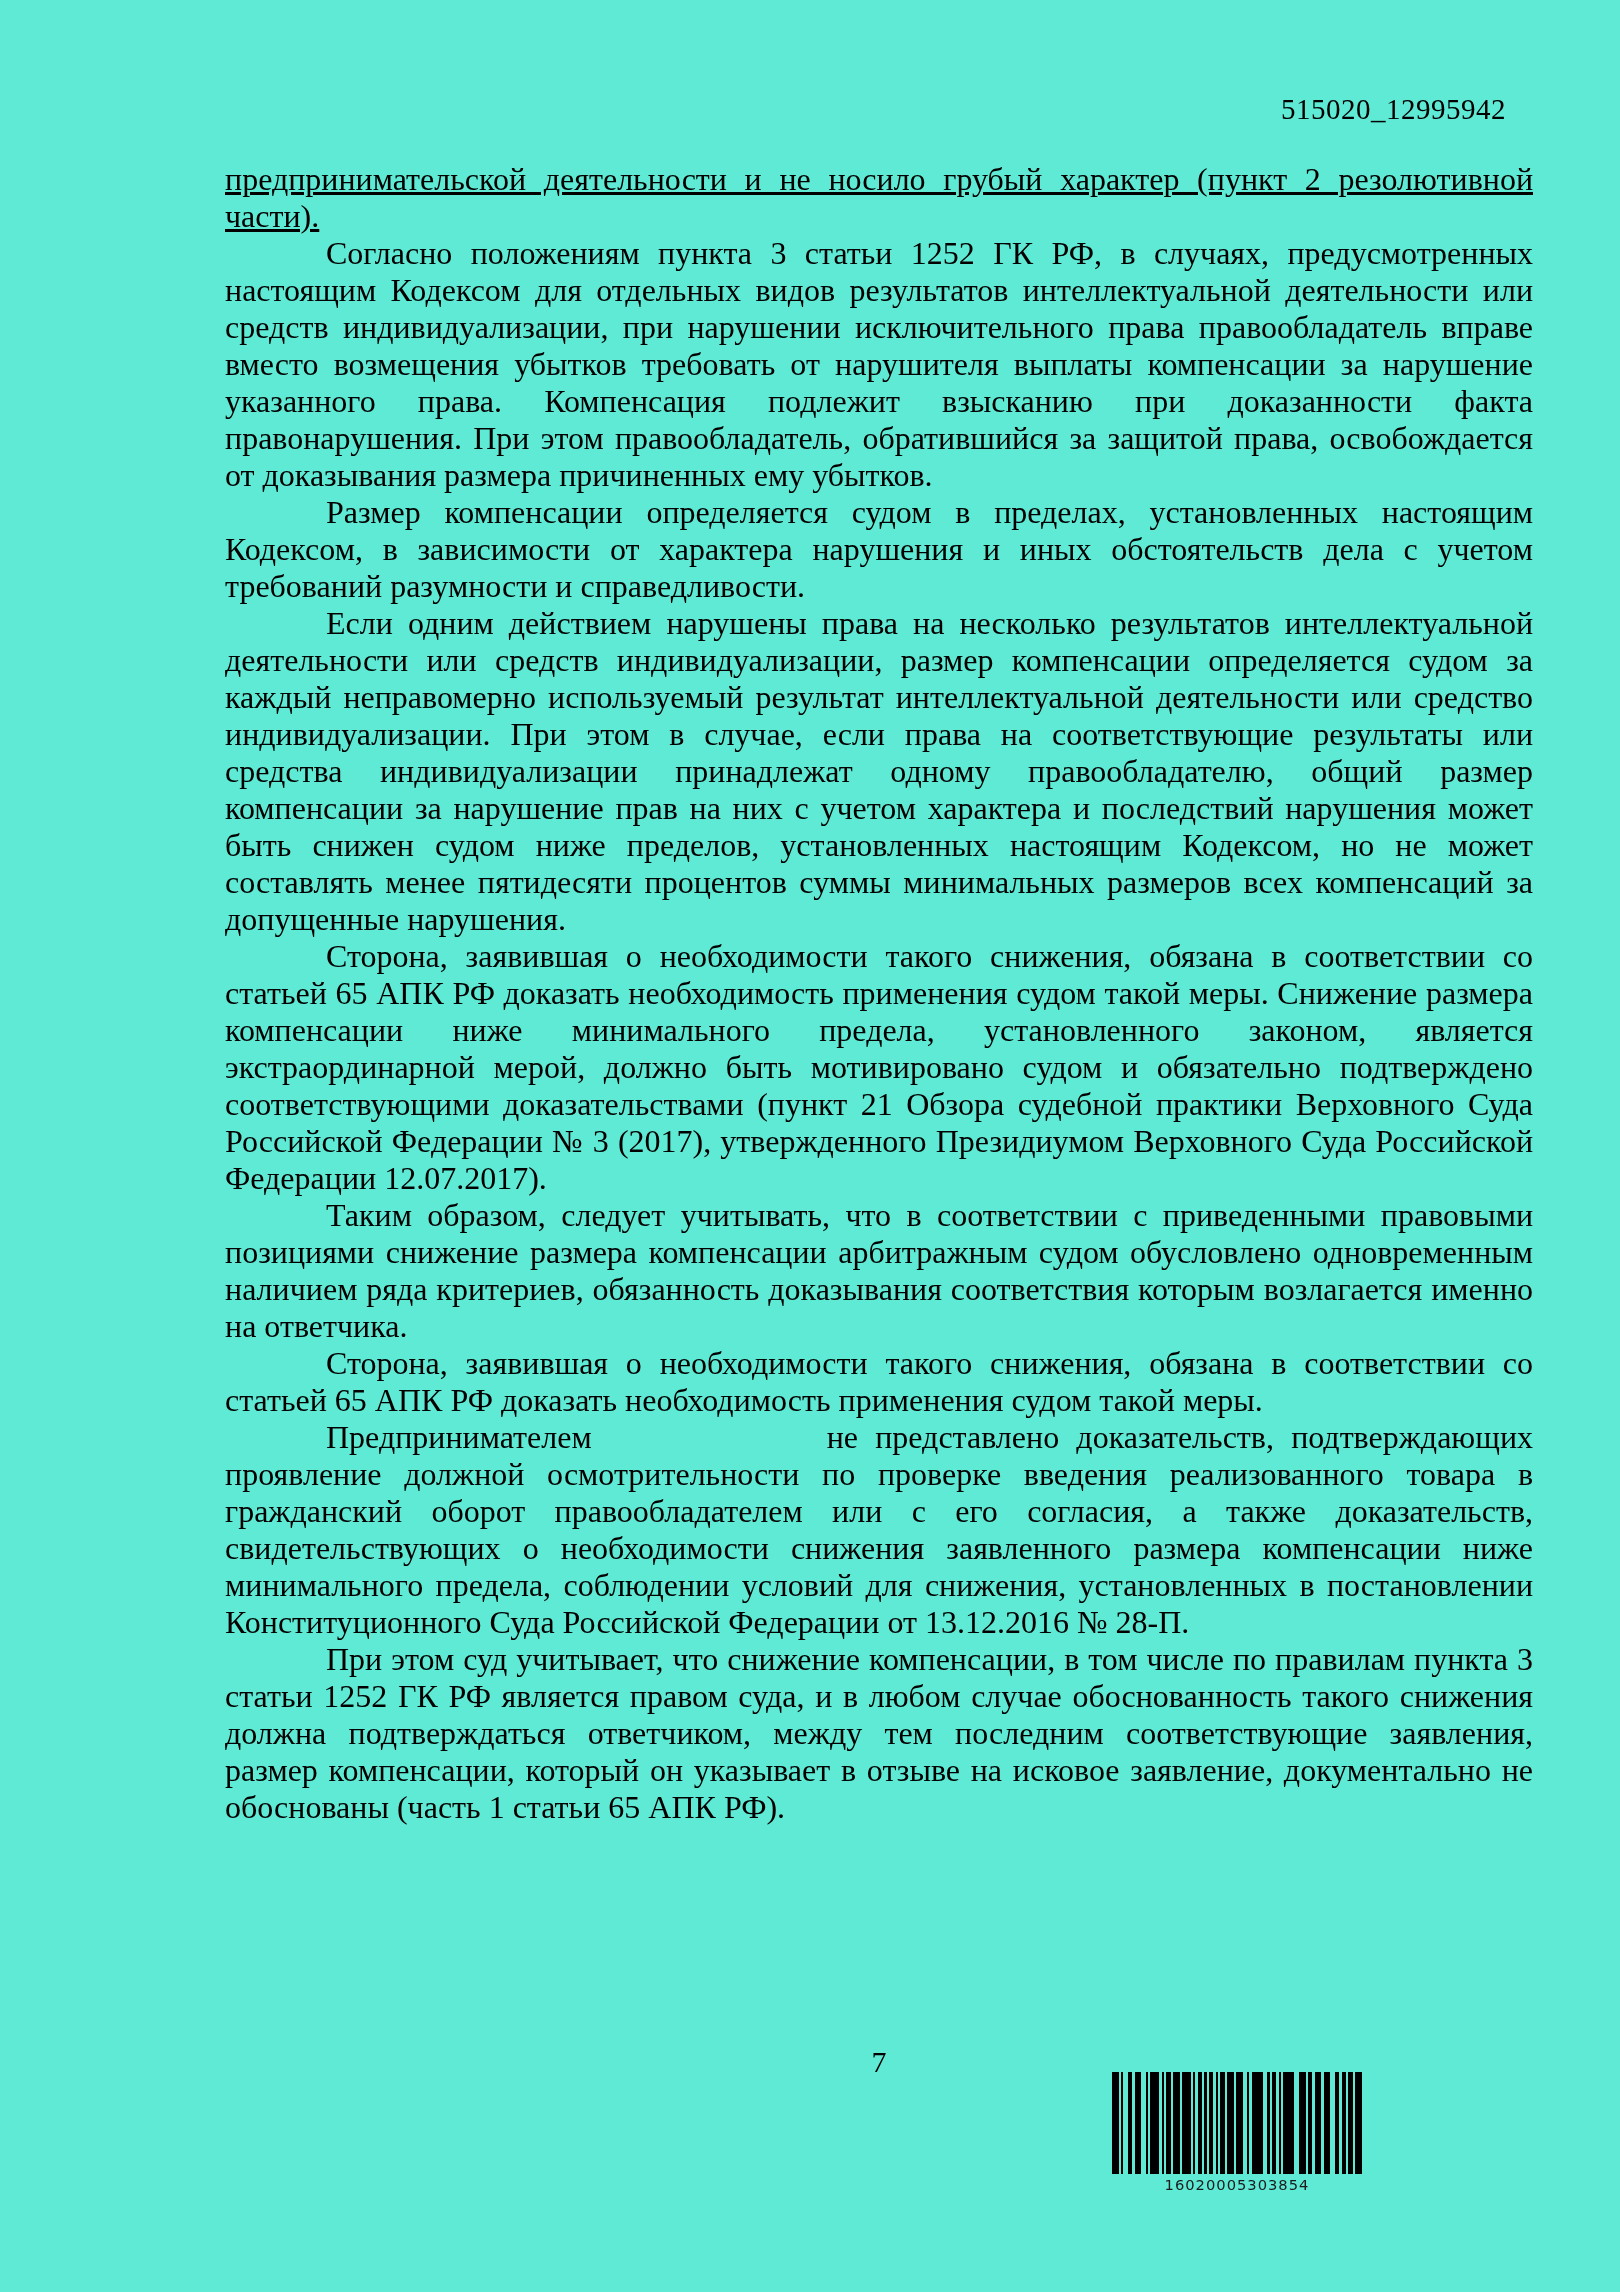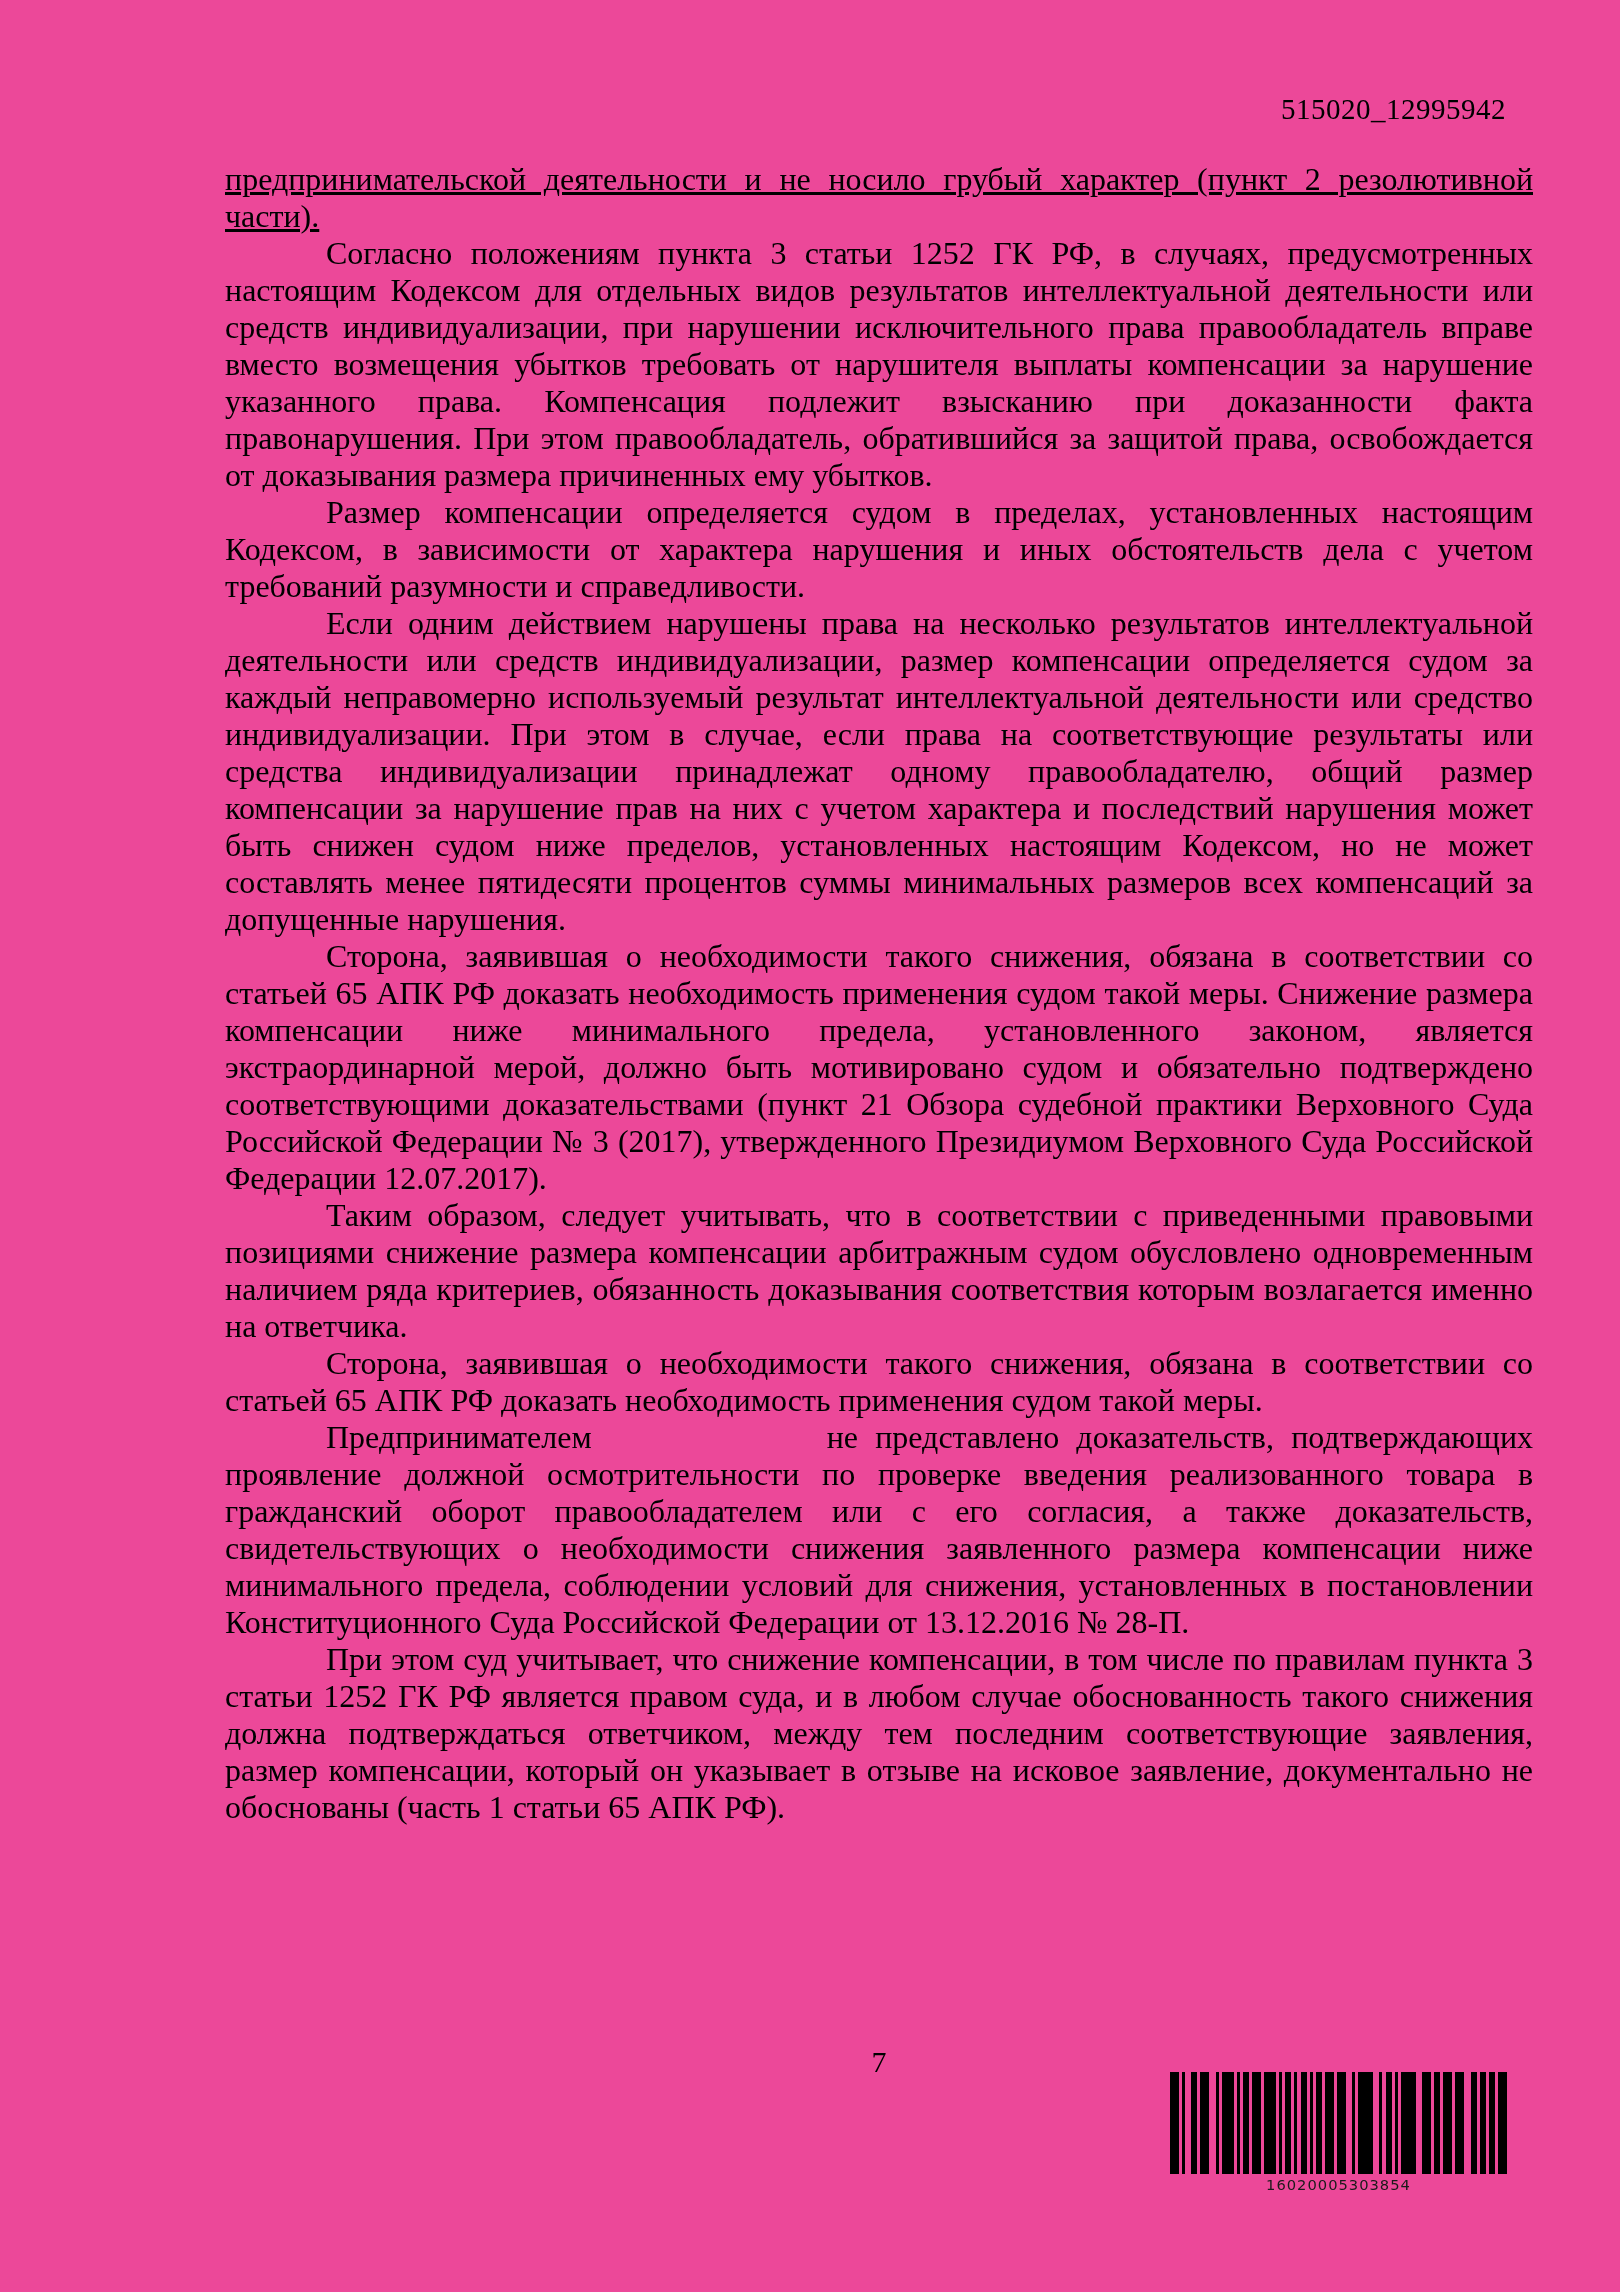--- a/index.html
+++ b/index.html
@@ -5,21 +5,21 @@
   html, body {
     margin: 0;
     padding: 0;
     background: #e8e8e8;
   }
   .page {
     position: relative;
     width: 1620px;
     height: 2293px;
     margin: 0 auto;
-    background: #ec4899;
+    background: #5eead4;
     color: #000000;
     font-family: "Liberation Serif", "DejaVu Serif", serif;
     overflow: hidden;
   }
   .header-number {
     position: absolute;
     top: 94px;
     left: 225px;
     width: 1281px;
     text-align: right;
@@ -54,23 +54,23 @@
     position: absolute;
     top: 2045px;
     left: 225px;
     width: 1308px;
     text-align: center;
     font-size: 30px;
     line-height: 33px;
   }
   .barcode {
     position: absolute;
-    left: 1170px;
+    left: 1112px;
     top: 2072px;
-    width: 337px;
+    width: 250px;
   }
   .barcode-bars {
     display: flex;
     width: 100%;
     height: 102px;
     align-items: stretch;
   }
   .barcode-bars span {
     display: block;
     flex-basis: 0;

